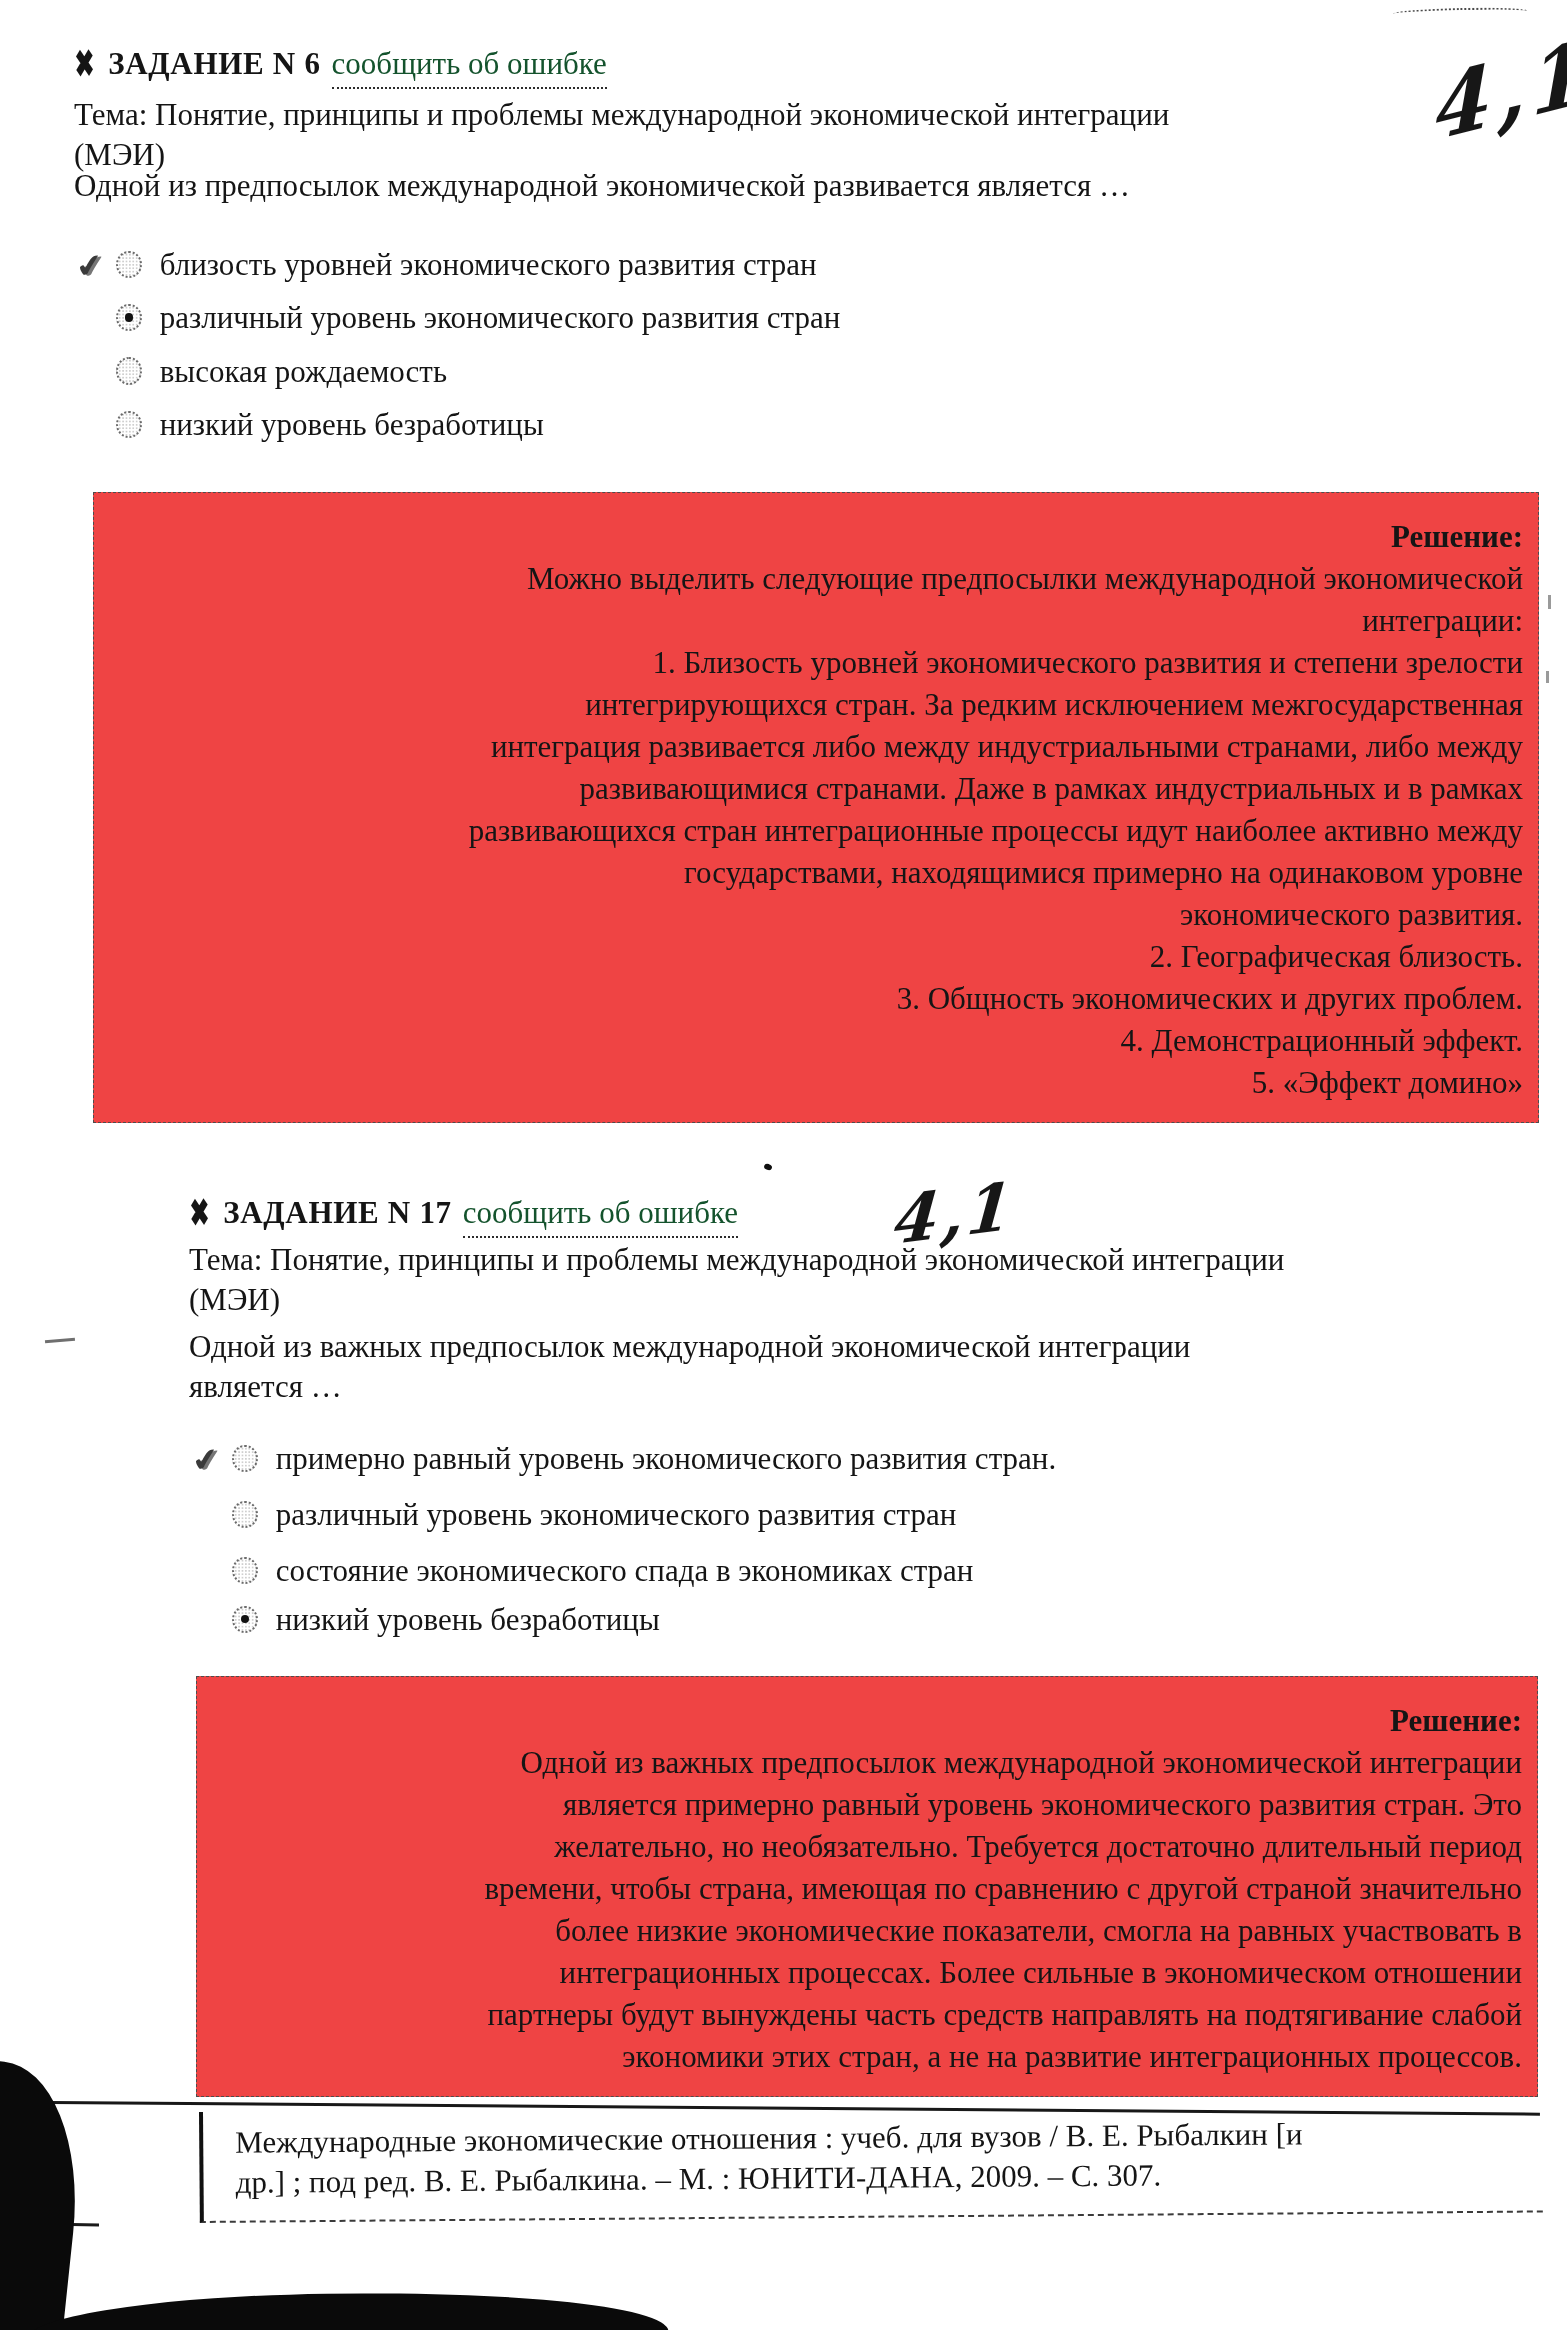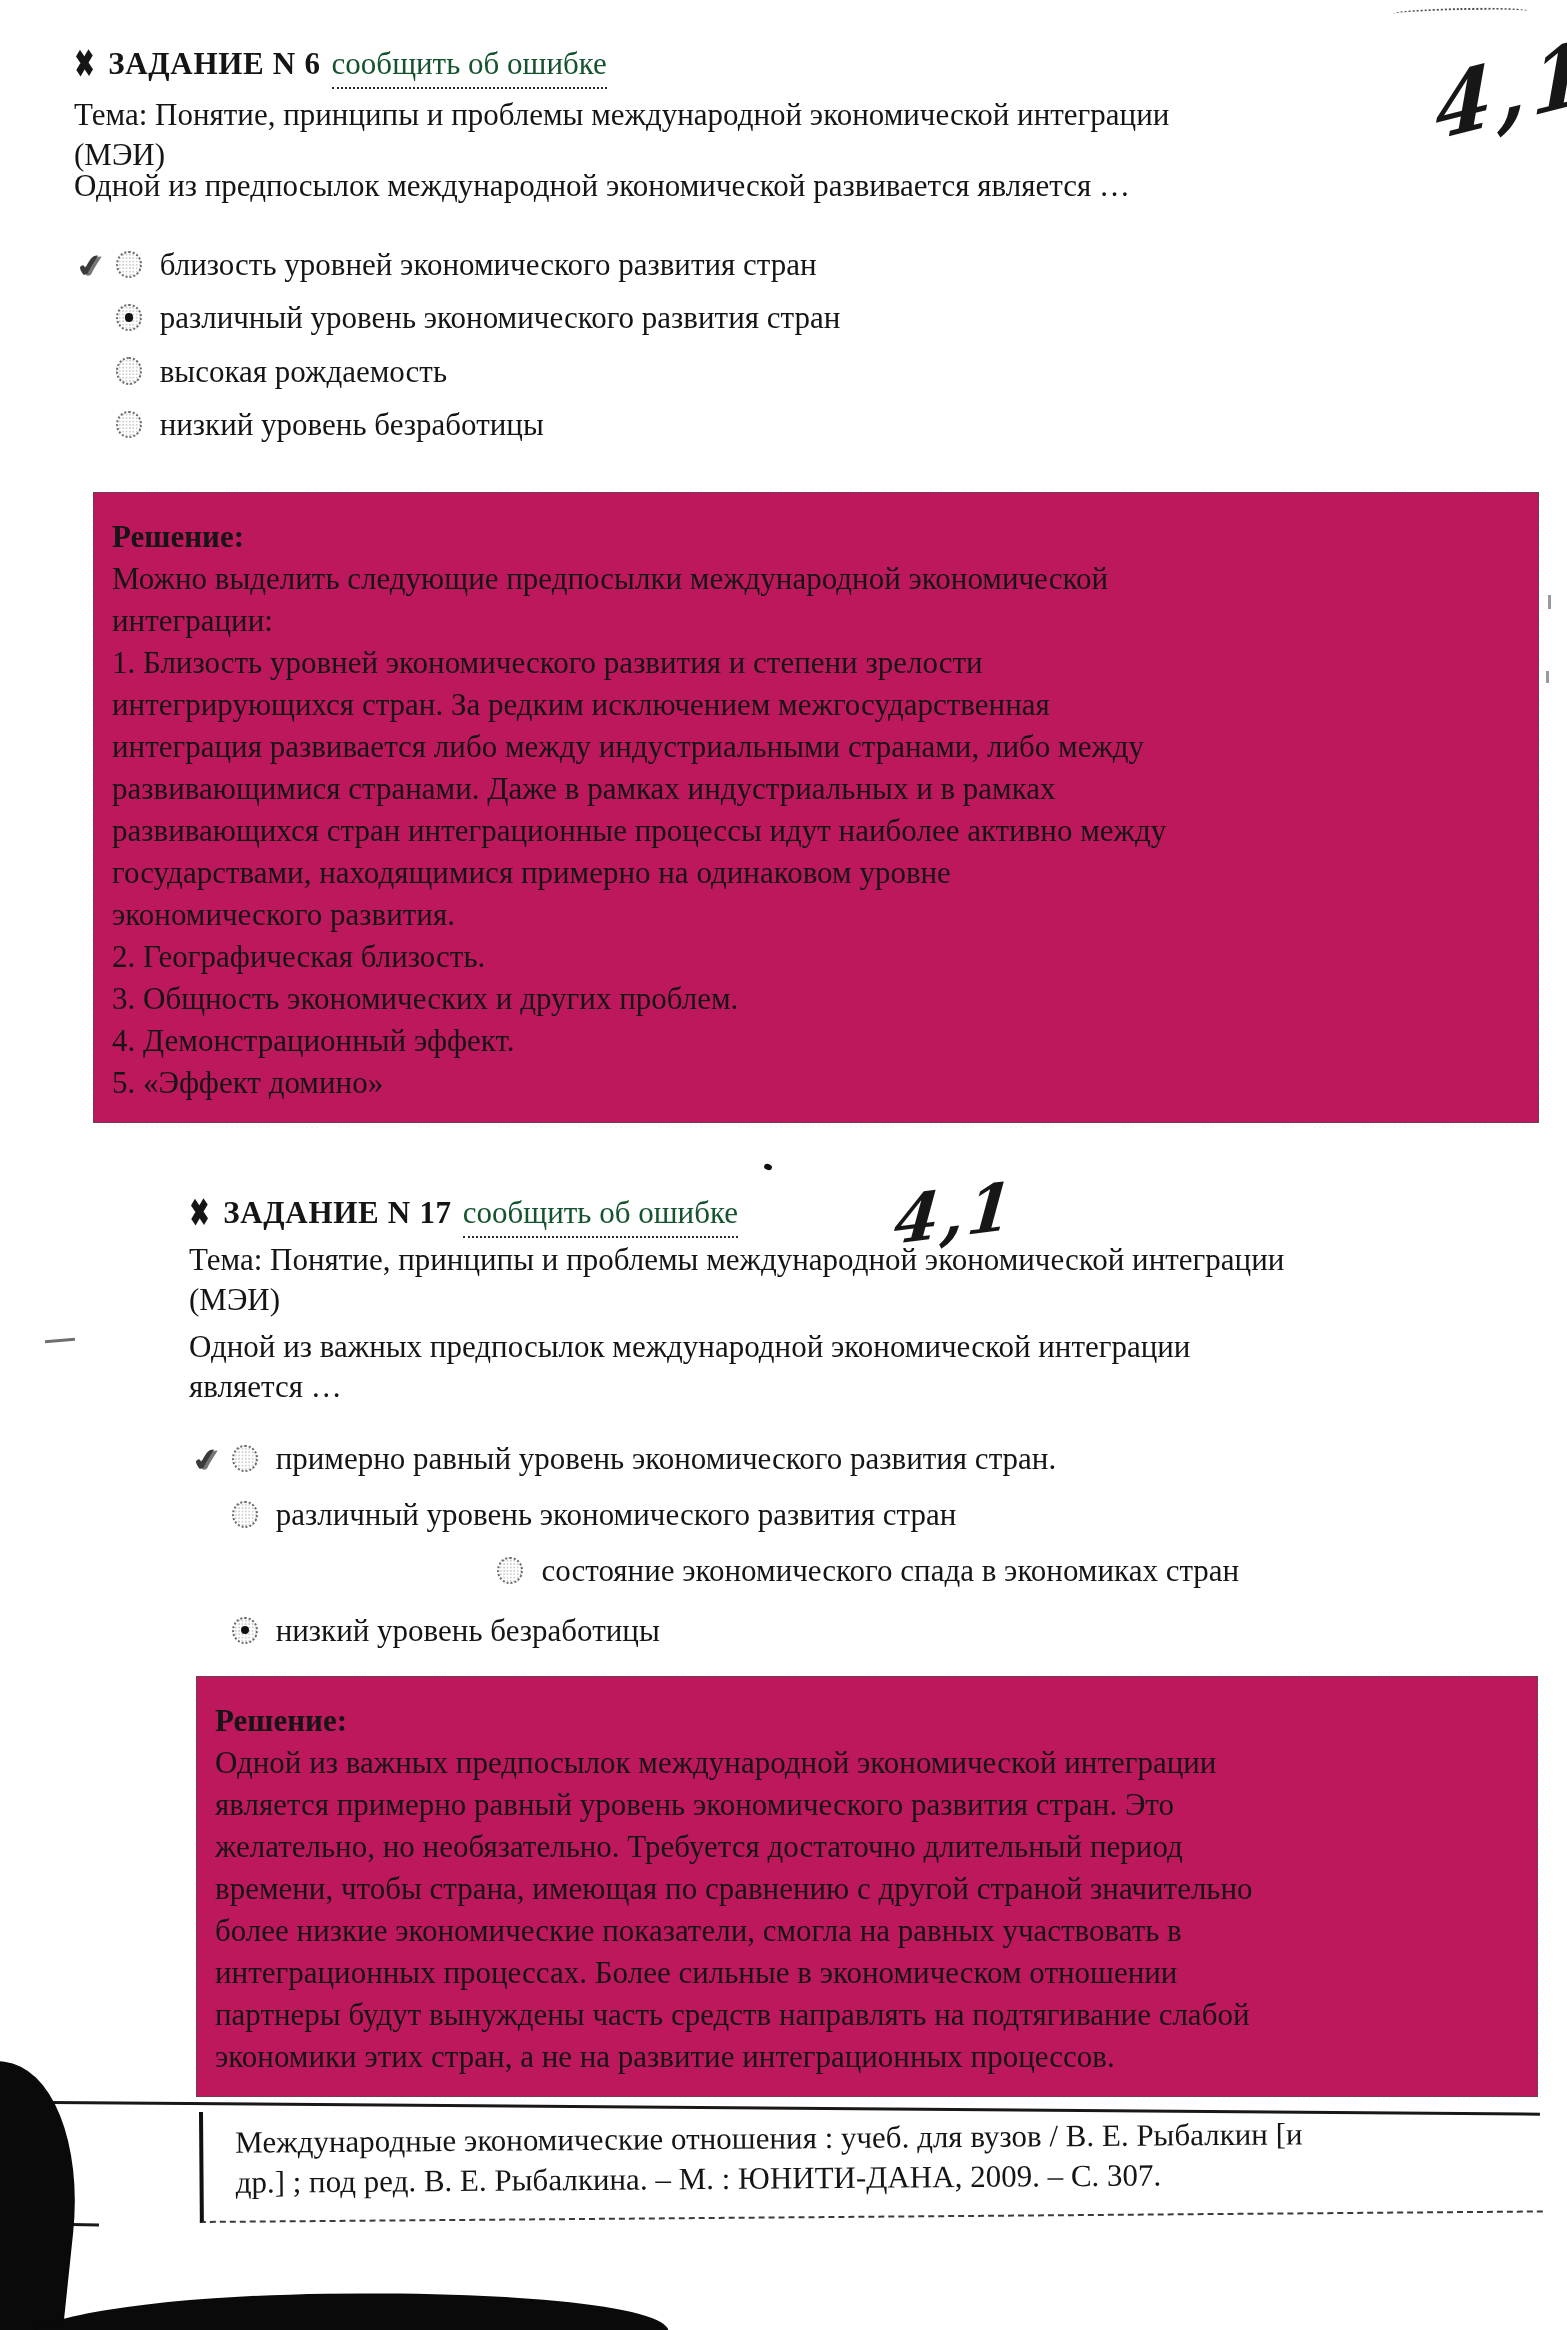--- a/index.html
+++ b/index.html
@@ -42,22 +42,22 @@
     background-size:3.4px 3.4px;
   }
   .option-row.selected .radio::after {
     content:''; position:absolute; left:6.9px; top:7.6px; width:8.2px; height:8.2px;
     background:#111; border-radius:50%;
   }
   .option-label { }
 
   
   .solution-box {
-    border:1.4px dashed #4d4d4d; background:#be185d;
-    padding:23.4px 15px 18px 18px; line-height:42px;
+    border:1.4px dashed #4d4d4d; background:#ef4444;
+    padding:23.4px 15px 18px 18px; line-height:42px;text-align:right;
   }
   .sol-heading { font-weight:bold; }
 
   
   .reference-box {
     border-left:4.1px solid #101010; border-bottom:2.7px dashed #3a3a3a;
     padding:11px 8.2px 18px 32px; transform:rotate(-0.45deg); transform-origin:left top;
   }
 
   
@@ -159,21 +159,21 @@
     <div class="option-row correct" style="margin-bottom:15px;">
       <span class="correct-mark">✔</span>
       <span class="radio"></span>
       <span class="option-label">примерно равный уровень экономического развития стран.</span>
     </div>
     <div class="option-row" style="margin-bottom:15px;">
       <span class="correct-mark">✔</span>
       <span class="radio"></span>
       <span class="option-label">различный уровень экономического развития стран</span>
     </div>
-    <div class="option-row" style="margin-bottom:19px;justify-content:center;">
+    <div class="option-row" style="margin-bottom:8px;">
       <span class="correct-mark">✔</span>
       <span class="radio"></span>
       <span class="option-label">состояние экономического спада в экономиках стран</span>
     </div>
     <div class="option-row selected" style="margin-bottom:15px;">
       <span class="correct-mark">✔</span>
       <span class="radio"></span>
       <span class="option-label">низкий уровень безработицы</span>
     </div>
   </div>

